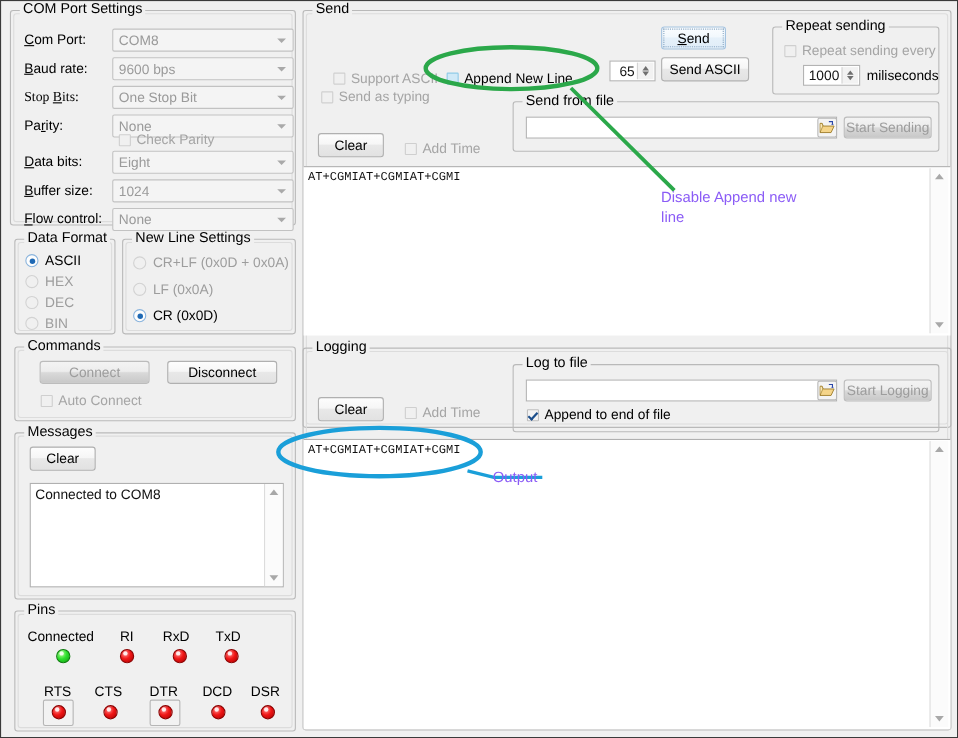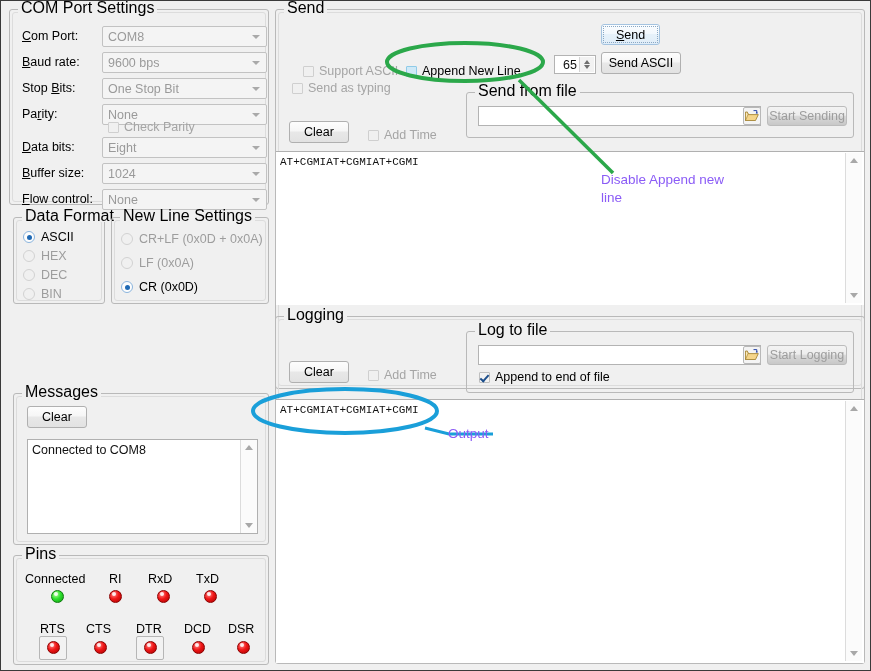--- a/index.html
+++ b/index.html
@@ -25,21 +25,21 @@
     border:1px solid #b9b9b9;
     border-radius:3px;
     background:transparent;
     box-sizing:border-box;
   }
   .gb > .gb-title{
     position:absolute;
     top:-8px;left:8px;
     background:#f0f0f0;
     padding:0 3px;
-    font-size:16px;
+    font-size:13px;
     color:#000;
     white-space:nowrap;
     line-height:12px;
   }
   .gb-inner{position:absolute;left:2px;top:2px;right:2px;bottom:2px;border:1px solid #dcdcdc;border-radius:3px;pointer-events:none;}
 
   
   .lbl{position:absolute;font-size:12.5px;color:#000;white-space:nowrap;}
   .lbl u{text-decoration:underline;}
 
@@ -210,21 +210,21 @@
       <span>COM8</span>
       <span class="arw"></span>
     </div>
 
     <div class="lbl" style="left:12px;top:45px;"><u>B</u>aud rate:</div>
     <div class="combo" style="left:92px;top:42px;width:165px;height:21px;">
       <span>9600 bps</span>
       <span class="arw"></span>
     </div>
 
-    <div class="lbl" style="left:12px;top:71px;">Stop <u>B</u>its:</div>
+    <div class="lbl" style="left:12px;top:71px;font-family:Liberation Serif, serif;">Stop <u>B</u>its:</div>
     <div class="combo" style="left:92px;top:68px;width:165px;height:21px;">
       <span>One Stop Bit</span>
       <span class="arw"></span>
     </div>
 
     <div class="lbl" style="left:12px;top:97px;">Pa<u>r</u>ity:</div>
     <div class="combo" style="left:92px;top:94px;width:165px;height:21px;">
       <span>None</span>
       <span class="arw"></span>
     </div>
@@ -284,20 +284,34 @@
     <div class="rd grey" style="left:9px;top:38px;">
       <span class="rdo"></span>
       <span>LF (0x0A)</span>
     </div>
     <div class="rd" style="left:9px;top:62px;">
       <span class="rdo on"></span>
       <span>CR (0x0D)</span>
     </div>
   </div>
 
+  <div class="gb" style="left:12px;top:314px;width:256px;height:68px;">
+    <div class="gb-inner"></div>
+    <div class="gb-title">Commands</div>
+    <div class="btn disabled" style="left:22px;top:12px;width:100px;height:21px;">
+      <span>Connect</span>
+    </div>
+    <div class="btn" style="left:138px;top:12px;width:100px;height:21px;">
+      <span>Disconnect</span>
+    </div>
+    <div class="cb grey" style="left:23px;top:41px;">
+      <span class="cbx"></span>
+      <span>Auto Connect</span>
+    </div>
+  </div>
 
   <div class="gb" style="left:12px;top:392px;width:256px;height:152px;padding-left:20px;">
     <div class="gb-inner"></div>
     <div class="gb-title">Messages</div>
     <div class="btn" style="left:13px;top:12px;width:60px;height:22px;">
       <span>Clear</span>
     </div>
     <div class="ta" style="left:13px;top:45px;width:231px;height:95px;">
       <div class="txt sans">Connected to COM8</div>
       <div class="sbv">
@@ -384,20 +398,35 @@
 
     <div class="btn" style="left:325px;top:42px;width:80px;height:22px;">
       <span>Send ASCII</span>
     </div>
 
     <div class="cb grey" style="left:16px;top:71px;">
       <span class="cbx"></span>
       <span>Send as typing</span>
     </div>
 
+    <div class="gb" style="left:426px;top:14px;width:152px;height:62px;">
+      <div class="gb-title">Repeat sending</div>
+      <div class="cb grey" style="left:10px;top:14px;">
+        <span class="cbx"></span>
+        <span>Repeat sending every</span>
+      </div>
+      <div class="spin" style="left:27px;top:34px;width:52px;height:19px;">
+        <span>1000</span>
+        <span class="sbtns">
+          <span class="a au"></span>
+          <span class="a ad"></span>
+        </span>
+      </div>
+      <div class="lbl" style="left:85px;top:37px;">miliseconds</div>
+    </div>
 
     <div class="gb" style="left:190px;top:82px;width:388px;height:46px;">
       <div class="gb-title">Send from file</div>
       <div class="tin" style="left:11px;top:13px;width:283px;height:20px;">
         <span></span>
       </div>
       <div class="fbtn" style="left:276px;top:14px;width:18px;height:18px;">
         <svg width="14" height="12" viewBox="0 0 14 12">
           <path d="M0.5 2.2 L0.5 10.5 L10.5 10.5 L13.3 4.6 L3.4 4.6 L2.4 2.2 Z" fill="#f5d58a" stroke="#9c7a25" stroke-width="0.8"></path>
           <path d="M0.5 2.2 L0.5 10.5 L3.0 4.6 L2.4 2.2 Z" fill="#fae9bc" stroke="#9c7a25" stroke-width="0.6"></path>

